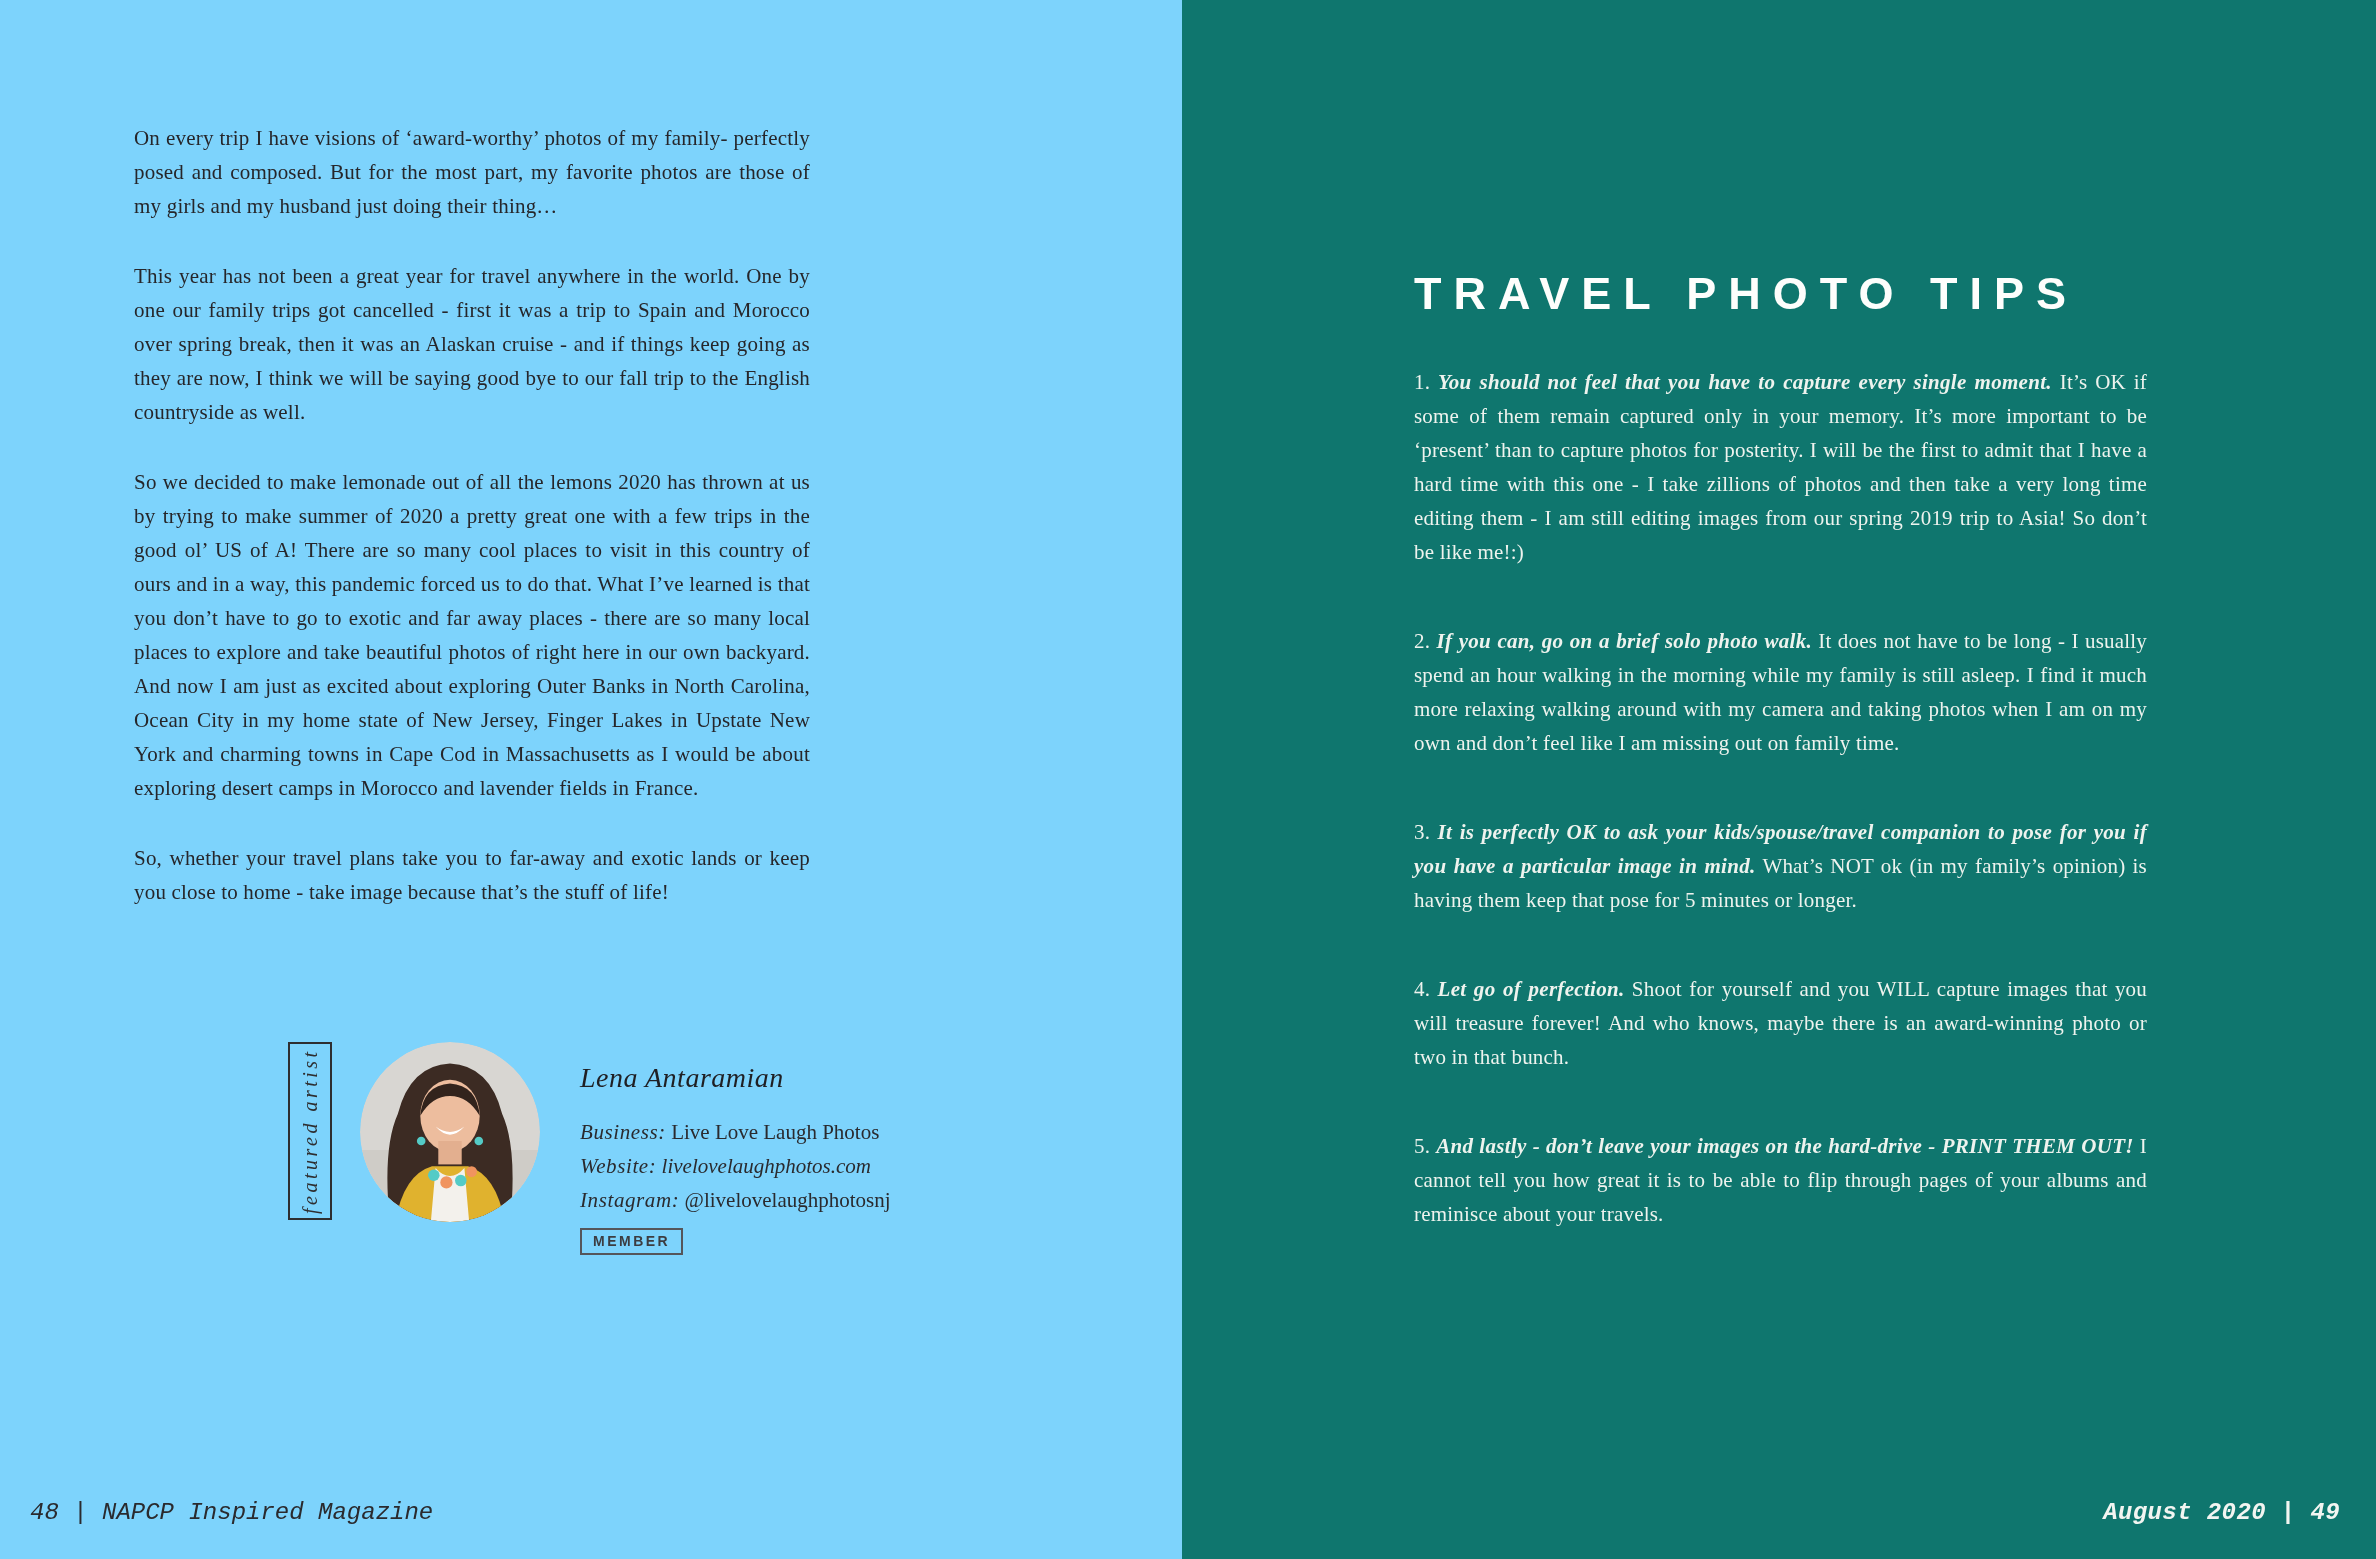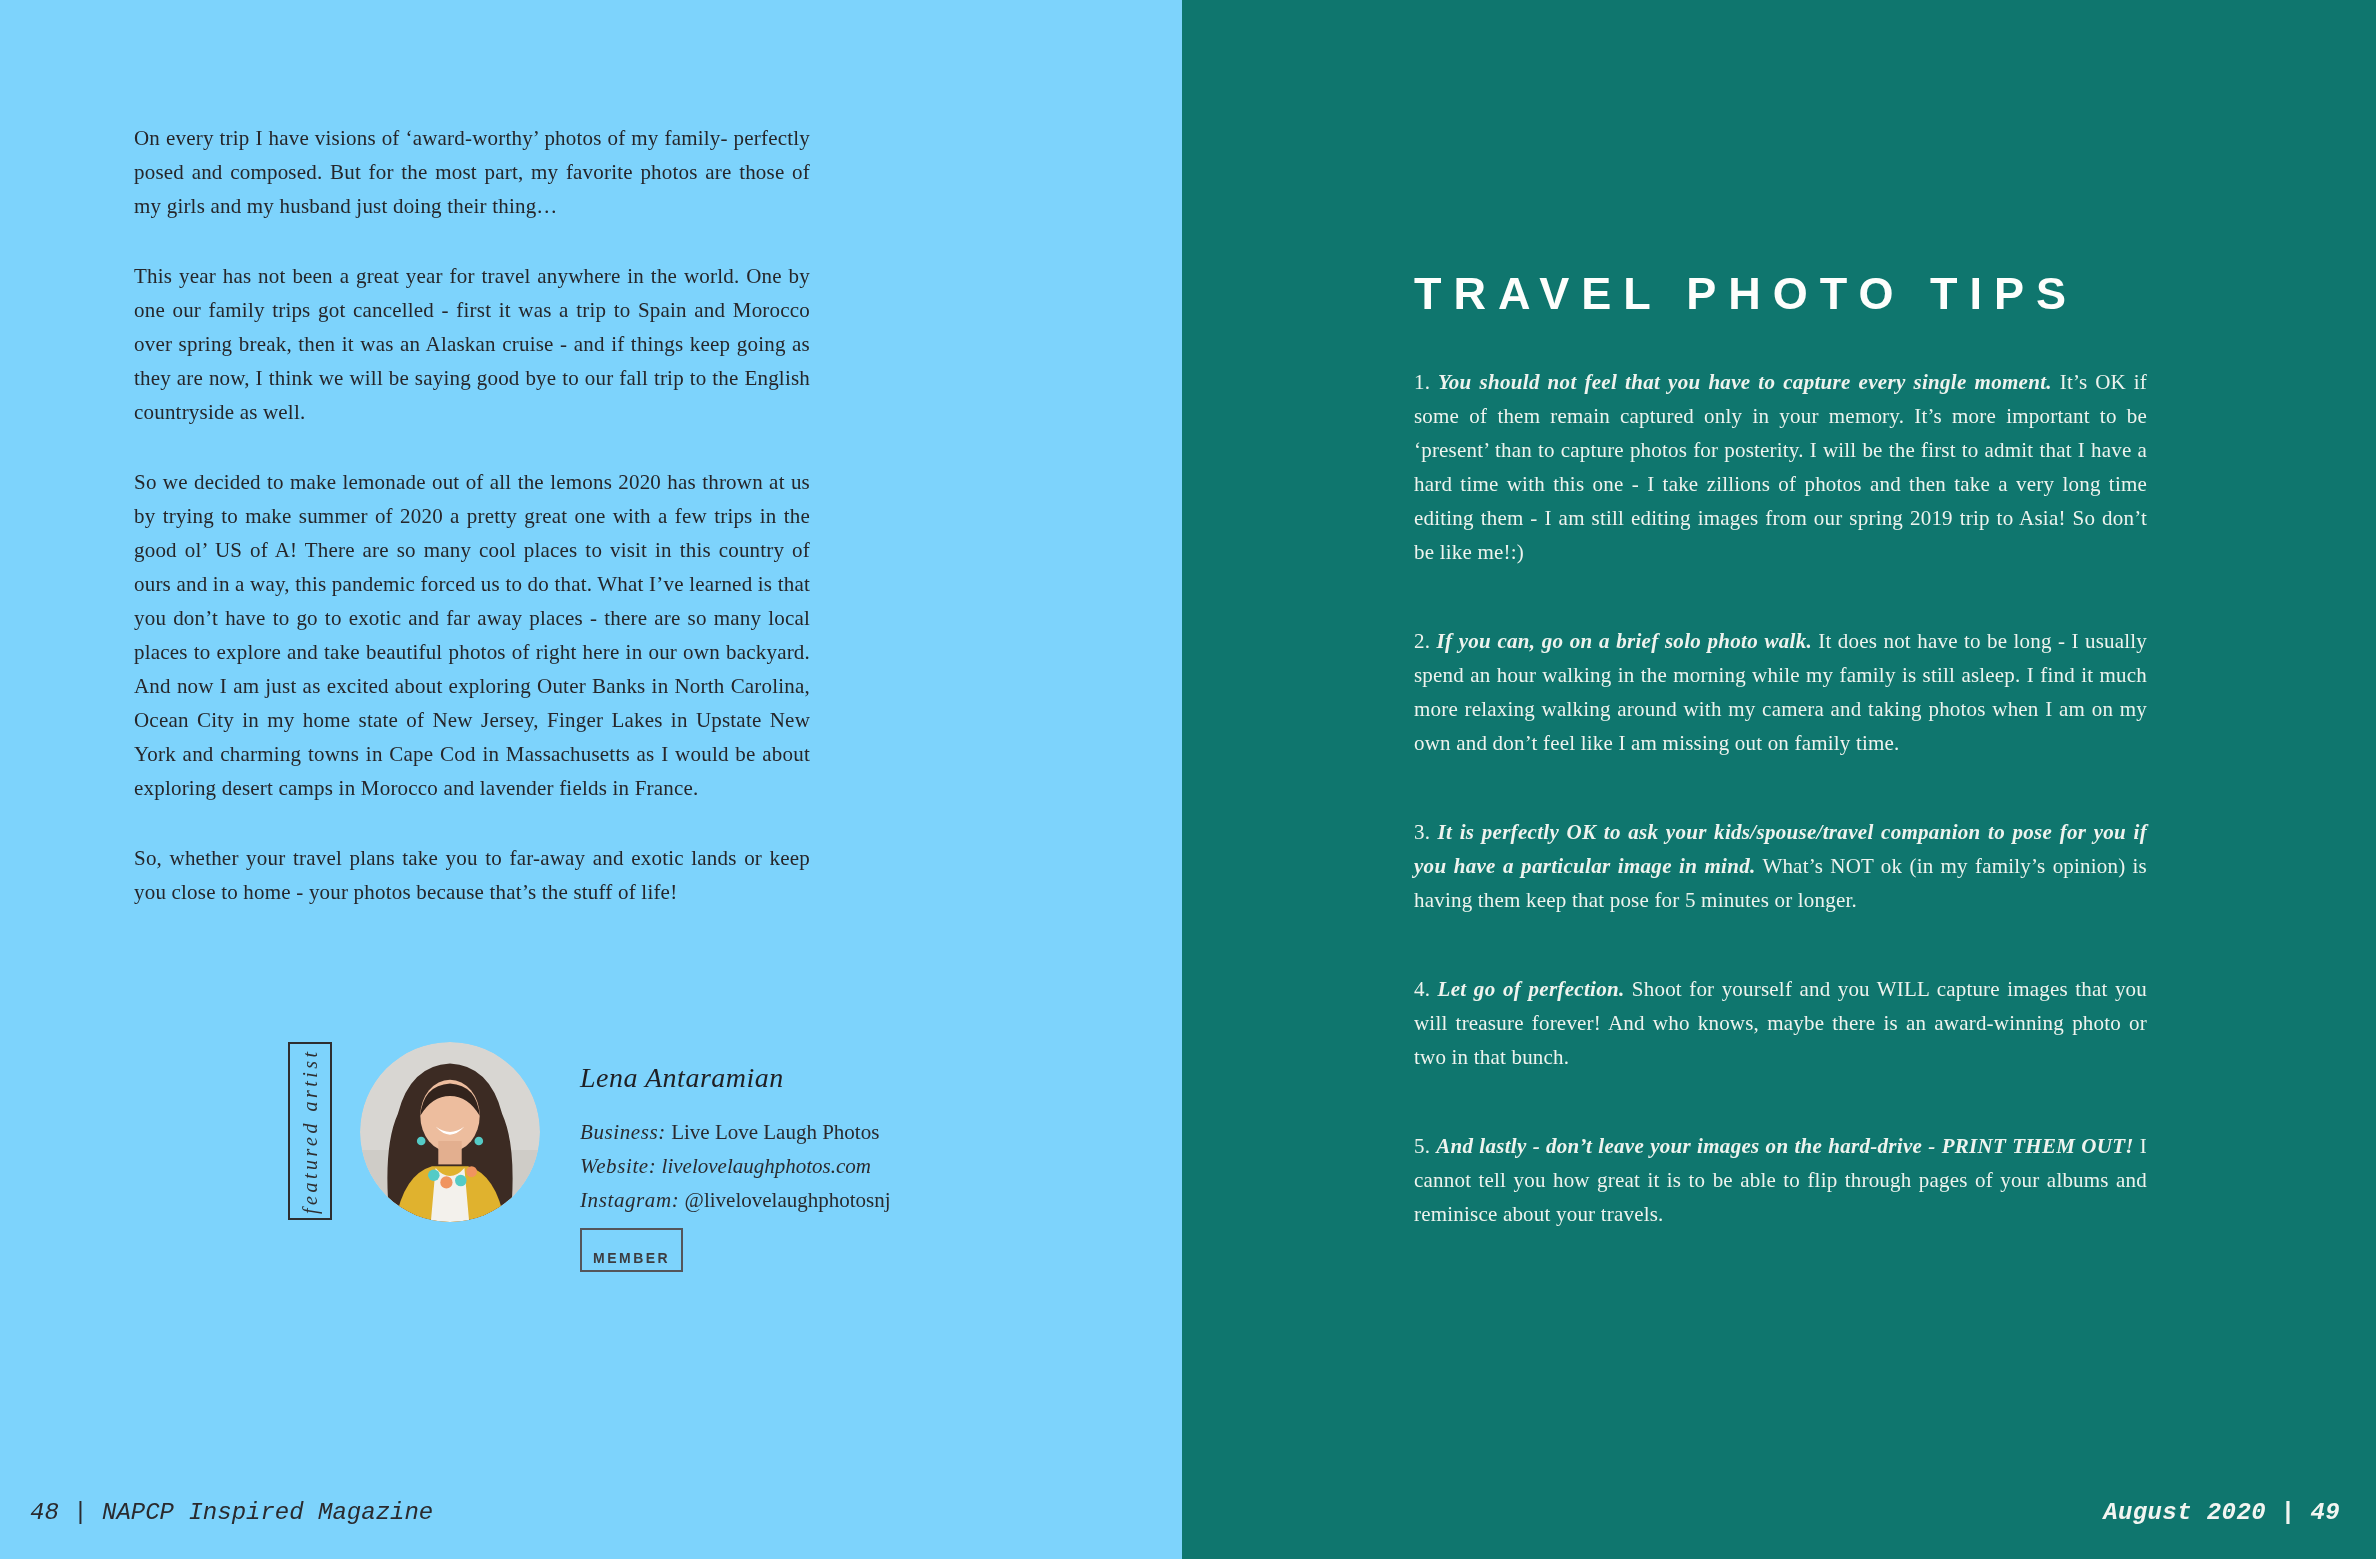--- a/index.html
+++ b/index.html
@@ -25,21 +25,21 @@
               font-style:italic;font-size:20px;letter-spacing:3.5px;color:#2e2e30;}
   .artist-photo{width:180px;height:180px;margin-left:28px;border-radius:50%;overflow:hidden;
                 flex:0 0 auto;}
   .artist-photo svg{display:block;width:180px;height:180px;}
   .artist-info{margin-left:40px;padding-top:14px;}
   .artist-name{font-style:italic;font-size:28px;line-height:44px;color:#1f1f23;
                margin-bottom:16px;letter-spacing:0.5px;}
   .artist-info p.detail{margin:0 0 2px;font-size:21px;line-height:32px;color:#2a2a2e;}
   .artist-info p.detail em{font-style:italic;letter-spacing:0.6px;text-align:center;}
   .artist-info p.detail .it{font-style:italic;}
-  .badge{display:inline-block;margin-top:10px;border:2px solid #55555a;padding:20px 11px 4px;
+  .badge{display:inline-block;margin-top:10px;border:2px solid #55555a;padding:3px 11px 4px;
          font-family:"Liberation Sans",sans-serif;font-size:14px;font-weight:700;
          letter-spacing:2.5px;color:#3c3c40;}
 
   
   .page-title{margin:0 0 46px;font-family:"Liberation Sans",sans-serif;font-weight:700;
               font-size:45px;letter-spacing:12px;color:#fdfefc;line-height:50px;}
   .tips p.tip{margin:0 0 55px;font-size:21px;line-height:34px;text-align:justify;
               letter-spacing:0.2px;}
   .tips .num{font-style:normal;}
   .tips .lead{font-style:italic;font-weight:700;letter-spacing:0.3px;}
@@ -53,21 +53,21 @@
 <body>
 
 <div class="spread">
 
   <section class="page page-left">
 
     <div class="article">
       <p>On every trip I have visions of ‘award-worthy’ photos of my family- perfectly posed and composed. But for the most part, my favorite photos are those of my girls and my husband just doing their thing…</p>
       <p>This year has not been a great year for travel anywhere in the world.  One by one our family trips got cancelled - first it was a trip to Spain and Morocco over spring break, then it was an Alaskan cruise - and if things keep going as they are now, I think we will be saying good bye to our fall trip to the English countryside as well.</p>
       <p>So we decided to make lemonade out of all the lemons 2020 has thrown at us by trying to make summer of 2020 a pretty great one with a few trips in the good ol’ US of A! There are so many cool places to visit in this country of ours and in a way, this pandemic forced us to do that. What I’ve learned is that you don’t have to go to exotic and far away places - there are so many local places to explore and take beautiful photos of right here in our own backyard. And now I am just as excited about exploring Outer Banks in North Carolina, Ocean City in my home state of New Jersey, Finger Lakes in Upstate New York and charming towns in Cape Cod in Massachusetts as I would be about exploring desert camps in Morocco and lavender fields in France.</p>
-      <p>So, whether your travel plans take you to far-away and exotic lands or keep you close to home - your photos because that’s the stuff of life!</p>
+      <p>So, whether your travel plans take you to far-away and exotic lands or keep you close to home - take image because that’s the stuff of life!</p>
     </div>
 
     <div class="artist-row">
       <div class="artist-tag">featured artist</div>
 
       <div class="artist-photo">
         <svg viewBox="0 0 100 100">
           <defs>
               <clipPath id="pc">
                 <circle cx="50" cy="50" r="50"></circle>

